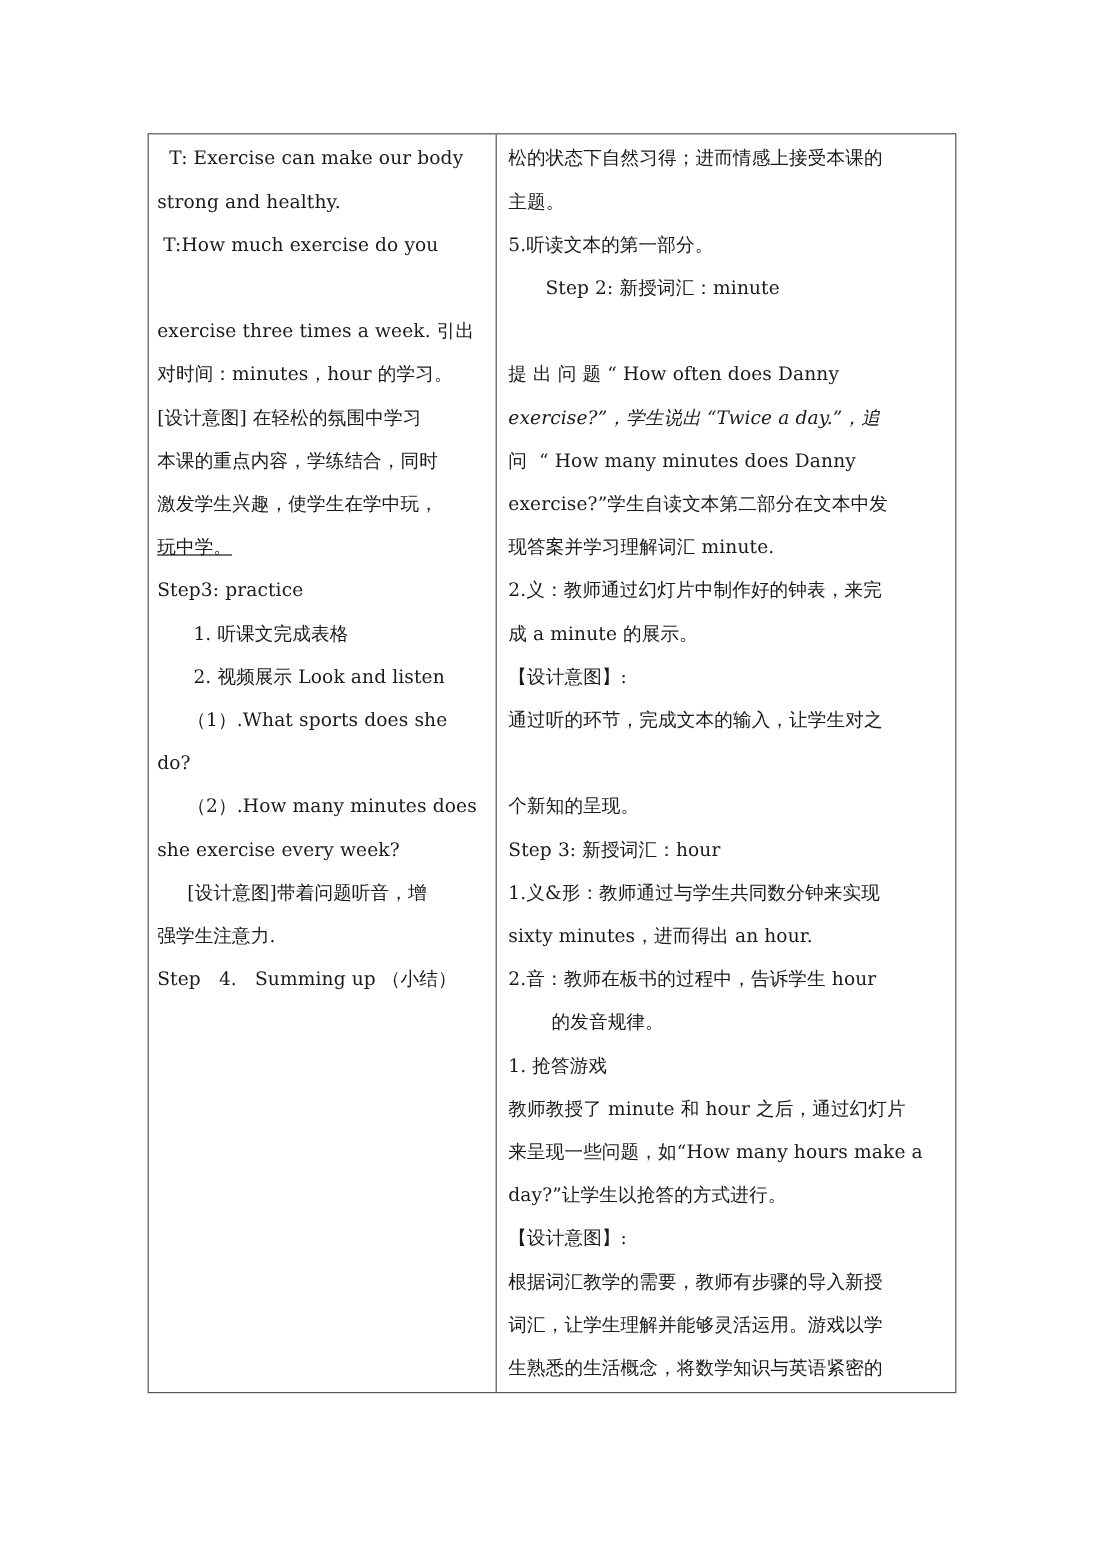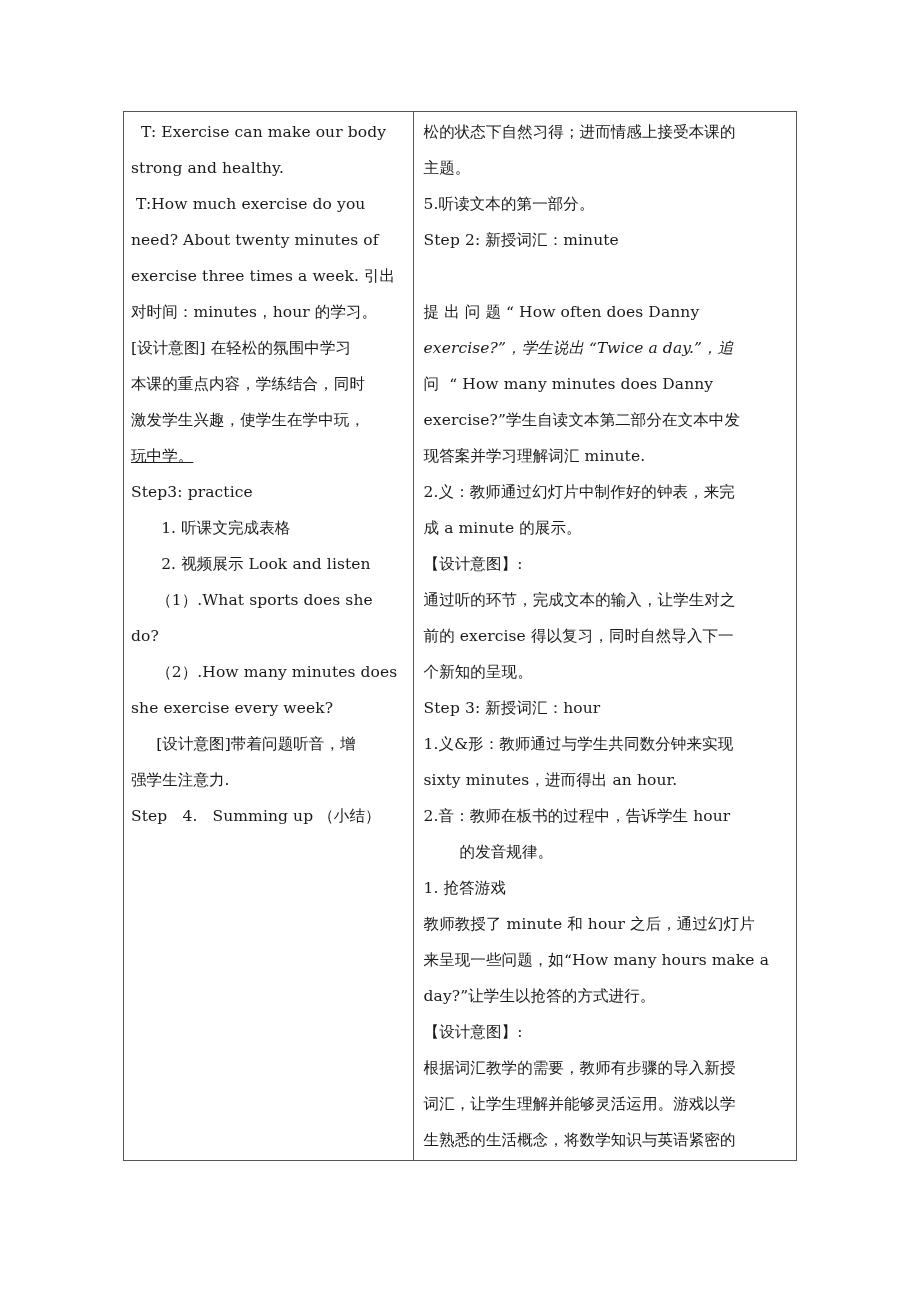--- a/index.html
+++ b/index.html
@@ -15,21 +15,20 @@
   .col-right .line { left: 10px; }
 </style>
 </head>
 <body>
 
 <div class="page-table">
   <div class="col col-left" id="leftcol">
       <div class="line" style="top: 10px;">  T: Exercise can make our body</div>
       <div class="line" style="top: 46px;">strong and healthy.</div>
       <div class="line" style="top: 82px;"> T:How much exercise do you</div>
-      <div class="line" style="top: 118px;">need? About twenty minutes of</div>
       <div class="line" style="top: 190px;">对时间：minutes，hour 的学习。</div>
       <div class="line" style="top: 154px;">exercise three times a week. 引出</div>
       <div class="line" style="top: 226px;">[设计意图] 在轻松的氛围中学习</div>
       <div class="line" style="top: 262px;">本课的重点内容，学练结合，同时</div>
       <div class="line" style="top: 298px;">激发学生兴趣，使学生在学中玩，</div>
       <div class="line" style="top: 334px; text-decoration: underline;">玩中学。</div>
       <div class="line" style="top: 370px;">Step3: practice</div>
       <div class="line" style="top: 406px;">      1. 听课文完成表格</div>
       <div class="line" style="top: 442px;">      2. 视频展示 Look and listen</div>
       <div class="line" style="top: 478px;">     （1）.What sports does she</div>
@@ -37,31 +36,30 @@
       <div class="line" style="top: 550px;">     （2）.How many minutes does</div>
       <div class="line" style="top: 586px;">she exercise every week?</div>
       <div class="line" style="top: 622px;">     [设计意图]带着问题听音，增</div>
       <div class="line" style="top: 658px;">强学生注意力.</div>
       <div class="line" style="top: 694px;">Step   4.   Summing up （小结）</div>
     </div>
   <div class="col col-right" id="rightcol">
       <div class="line" style="top: 10px;">松的状态下自然习得；进而情感上接受本课的</div>
       <div class="line" style="top: 46px;">主题。</div>
       <div class="line" style="top: 82px;">5.听读文本的第一部分。</div>
-      <div class="line" style="top: 118px;">Step 2: 新授词汇：minute</div>
+      <div class="line" style="top: 118px; margin-left: 31px;">Step 2: 新授词汇：minute</div>
       <div class="line" style="top: 190px;">提 出 问 题 “ How often does Danny</div>
       <div class="line" style="top: 226px; font-style: italic;">exercise?”，学生说出 “Twice a day.”，追</div>
       <div class="line" style="top: 298px;">exercise?”学生自读文本第二部分在文本中发</div>
       <div class="line" style="top: 262px;">问  “ How many minutes does Danny</div>
       <div class="line" style="top: 334px;">现答案并学习理解词汇 minute.</div>
       <div class="line" style="top: 370px;">2.义：教师通过幻灯片中制作好的钟表，来完</div>
       <div class="line" style="top: 406px;">成 a minute 的展示。</div>
       <div class="line" style="top: 442px;">【设计意图】:</div>
       <div class="line" style="top: 478px;">通过听的环节，完成文本的输入，让学生对之</div>
-      <div class="line" style="top: 514px;">前的 exercise 得以复习，同时自然导入下一</div>
       <div class="line" style="top: 550px;">个新知的呈现。</div>
       <div class="line" style="top: 586px;">Step 3: 新授词汇：hour</div>
       <div class="line" style="top: 622px;">1.义&amp;形：教师通过与学生共同数分钟来实现</div>
       <div class="line" style="top: 658px;">sixty minutes，进而得出 an hour.</div>
       <div class="line" style="top: 694px;">2.音：教师在板书的过程中，告诉学生 hour</div>
       <div class="line" style="top: 730px; padding-left: 36px;">的发音规律。</div>
       <div class="line" style="top: 766px;">1. 抢答游戏</div>
       <div class="line" style="top: 802px;">教师教授了 minute 和 hour 之后，通过幻灯片</div>
       <div class="line" style="top: 838px;">来呈现一些问题，如“How many hours make a</div>
       <div class="line" style="top: 874px;">day?”让学生以抢答的方式进行。</div>

